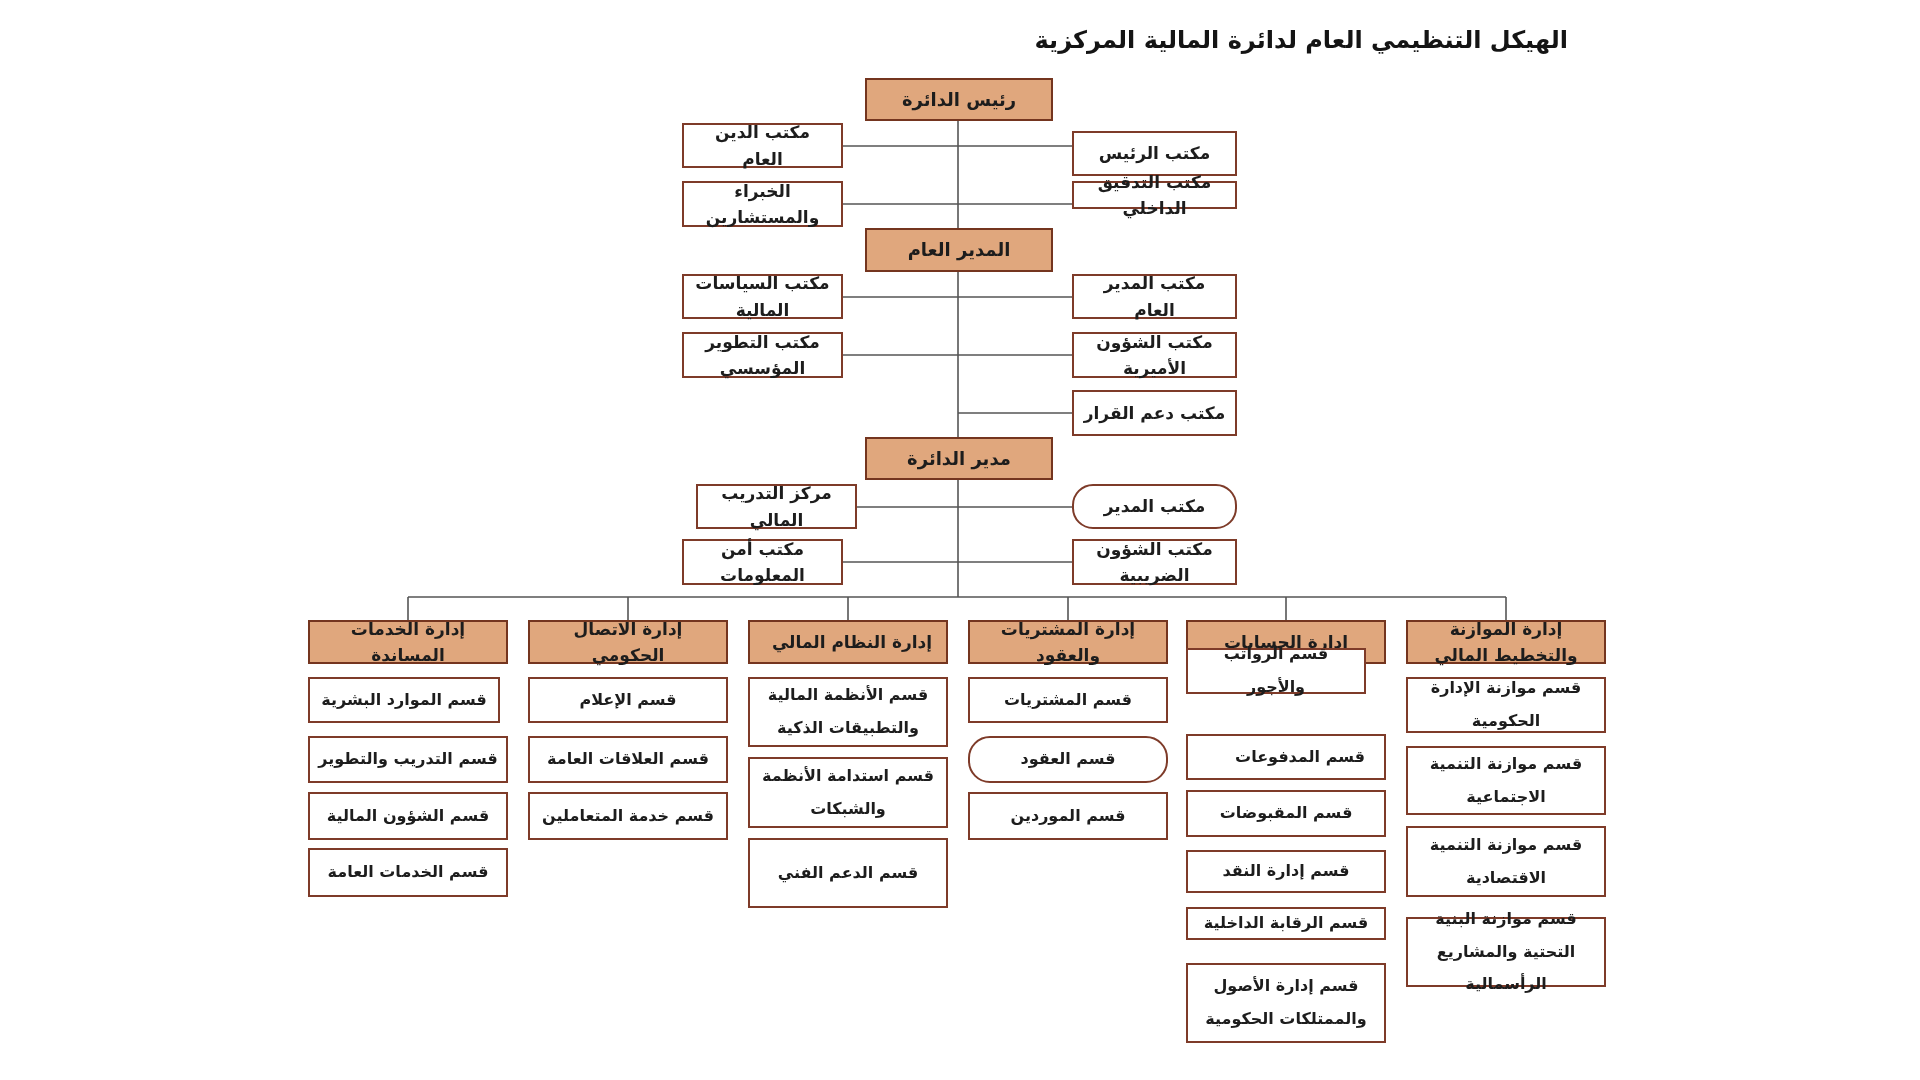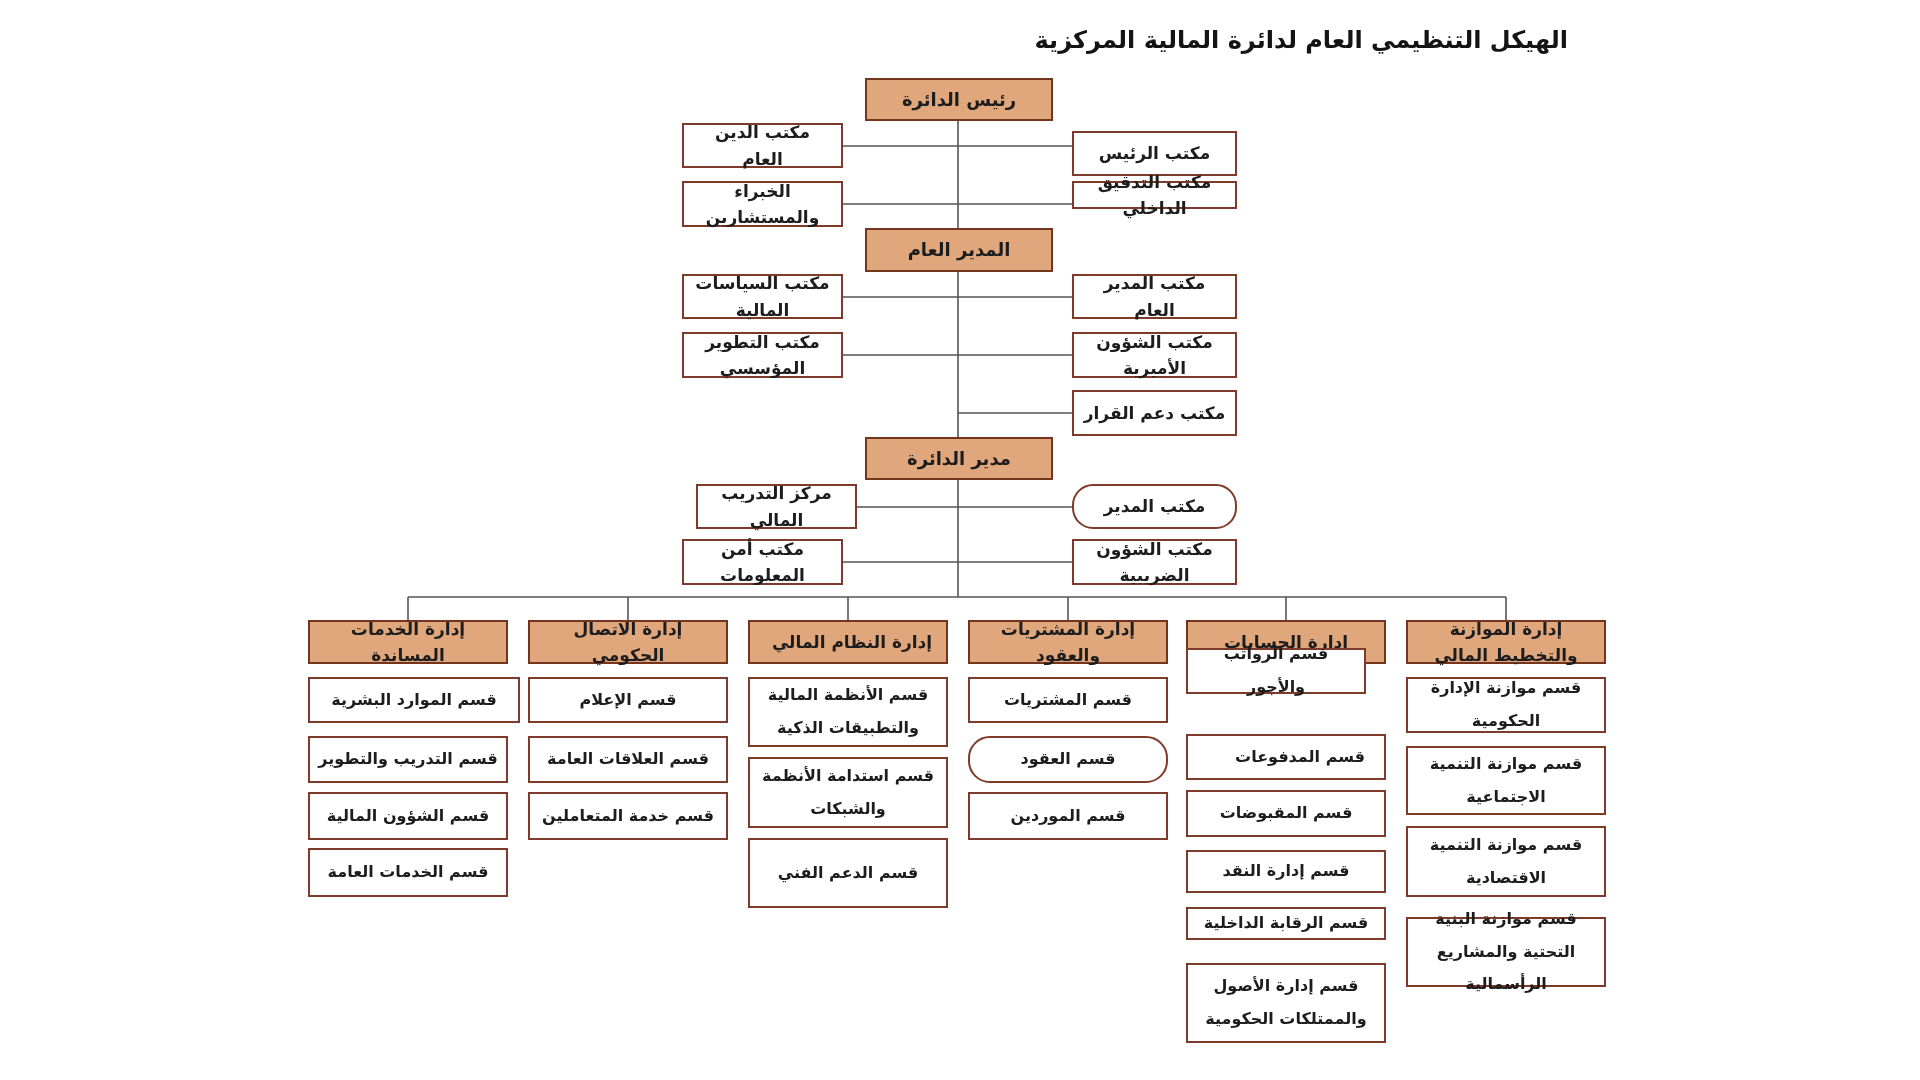--- a/index.html
+++ b/index.html
@@ -68,21 +68,21 @@
   <div class="box" style="left:1072px;top:274px;width:165px;height:45px;">مكتب المدير العام</div>
   <div class="box" style="left:1072px;top:332px;width:165px;height:46px;">مكتب الشؤون الأميرية</div>
   <div class="box" style="left:1072px;top:390px;width:165px;height:46px;">مكتب دعم القرار</div>
 
   <div class="box" style="left:682px;top:484px;width:161px;height:45px;margin-left:14px;">مركز التدريب المالي</div>
   <div class="box" style="left:682px;top:539px;width:161px;height:46px;">مكتب أمن المعلومات</div>
   <div class="box" style="left:1072px;top:484px;width:165px;height:45px;border-radius:21px;">مكتب المدير</div>
   <div class="box" style="left:1072px;top:539px;width:165px;height:46px;">مكتب الشؤون الضريبية</div>
 
   <div class="box orange dept-head" style="left:308px;top:620px;width:200px;height:44px;">إدارة الخدمات المساندة</div>
-  <div class="box dept-item" style="left:308px;top:677px;width:212px;height:46px;">قسم الموارد البشرية</div>
+  <div class="box dept-item" style="left:308px;top:677px;width:192px;height:46px;">قسم الموارد البشرية</div>
   <div class="box dept-item" style="left:308px;top:736px;width:200px;height:47px;">قسم التدريب والتطوير</div>
   <div class="box dept-item" style="left:308px;top:792px;width:200px;height:48px;">قسم الشؤون المالية</div>
   <div class="box dept-item" style="left:308px;top:848px;width:200px;height:49px;">قسم الخدمات العامة</div>
 
   <div class="box orange dept-head" style="left:528px;top:620px;width:200px;height:44px;">إدارة الاتصال الحكومي</div>
   <div class="box dept-item" style="left:528px;top:677px;width:200px;height:46px;">قسم الإعلام</div>
   <div class="box dept-item" style="left:528px;top:736px;width:200px;height:47px;">قسم العلاقات العامة</div>
   <div class="box dept-item" style="left:528px;top:792px;width:200px;height:48px;">قسم خدمة المتعاملين</div>
 
   <div class="box orange dept-head" style="left:748px;top:620px;width:200px;height:44px;padding-left:16px;">إدارة النظام المالي</div>

